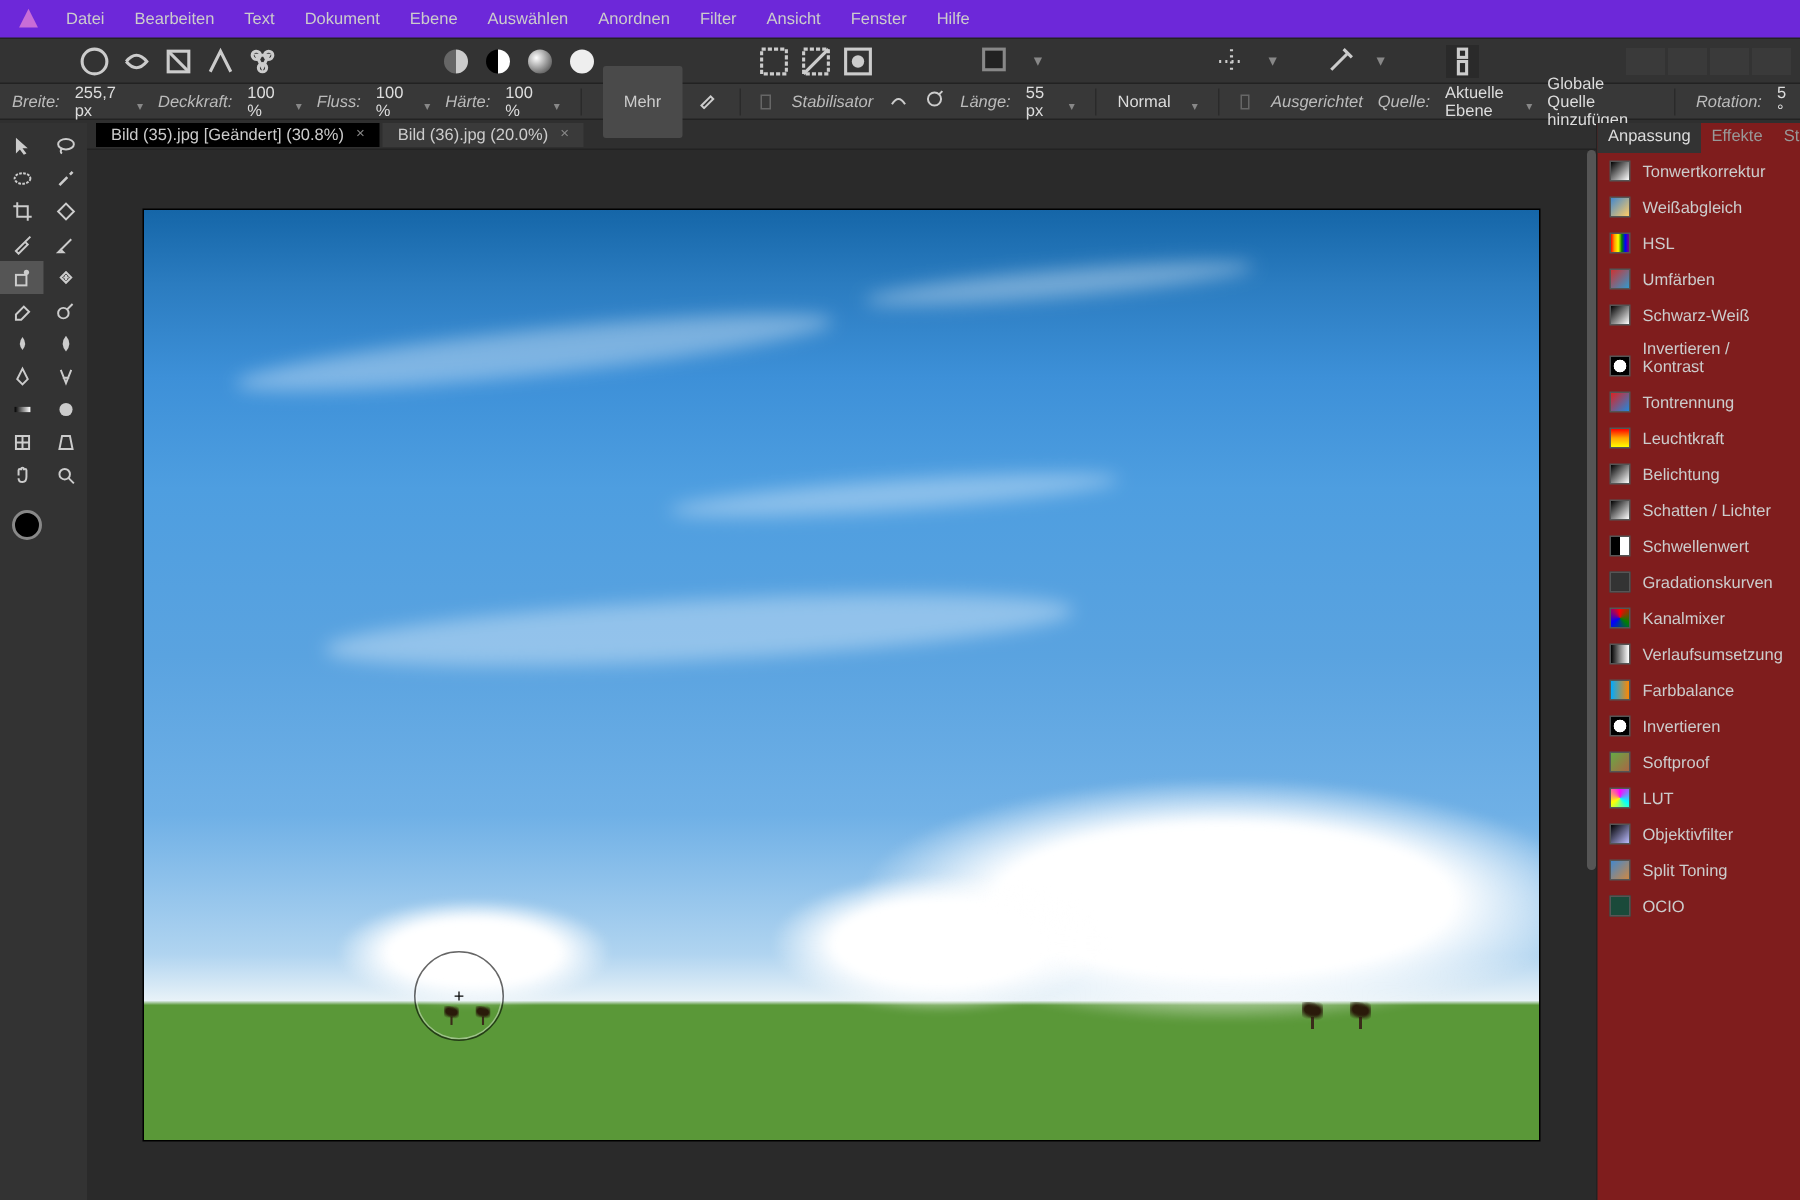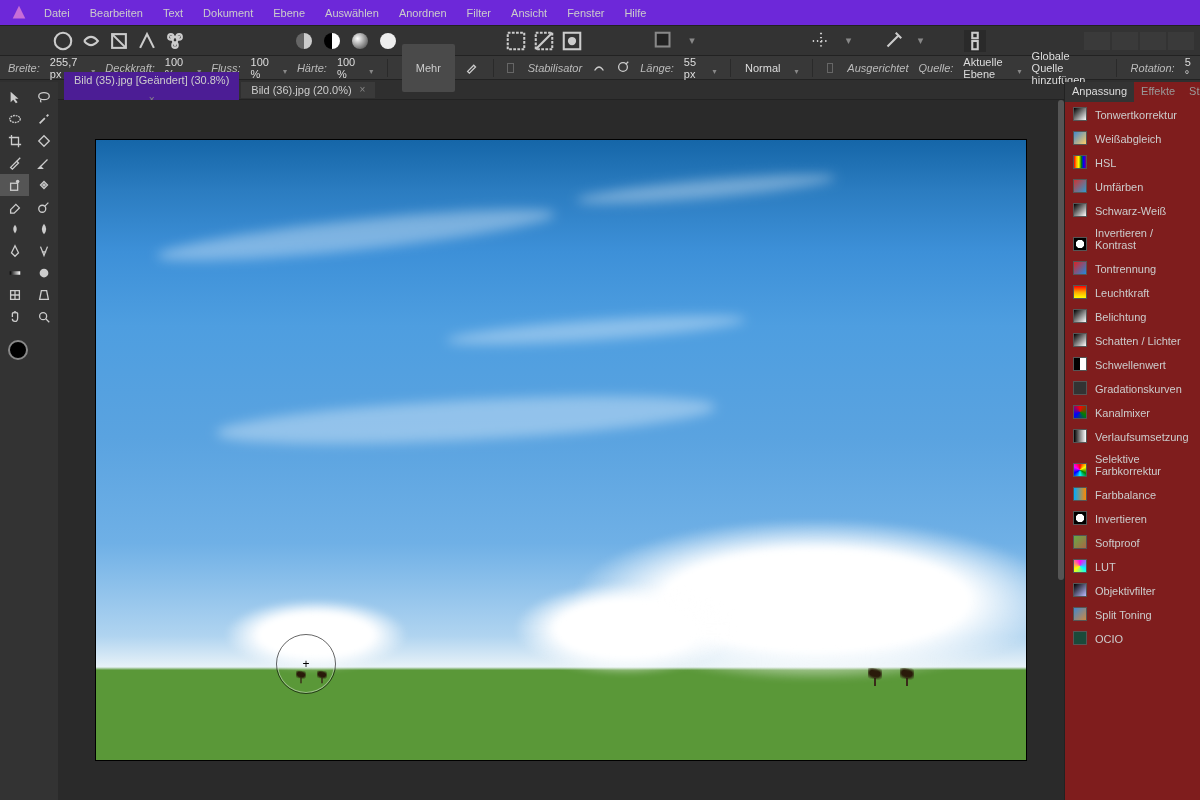--- a/index.html
+++ b/index.html
@@ -28,21 +28,21 @@
 .context .val { color:#ddd; }
 .context .drop { width:8px; height:8px; display:inline-block; }
 .context .drop::after { content:"▾"; font-size:8px; color:#888; margin-left:4px;}
 .sep { width:1px; height:18px; background:#2a2a2a; margin:0 4px;}
 .btn-more { background:#4a4a4a; padding:18px 14px; border-radius:2px; cursor:pointer;}
 .chk { width:10px; height:10px; border:1px solid #666; display:inline-block; margin-right:4px; vertical-align:middle;}
 
 
 .doctabs { height:20px; background:#2f2f2f; display:flex; align-items:center; padding-left:64px; gap:2px; border-bottom:1px solid #222; font-size:10.5px;}
 .doctabs .tab { padding:2px 10px; background:#3a3a3a; display:flex; align-items:center; gap:8px;}
-.doctabs .tab.active { background:#4c1d95;flex-direction:column; }
+.doctabs .tab.active { background:#000000; }
 .doctabs .tab .x { color:#888; cursor:pointer; font-size:10px;}
 .doctabs .spacer { flex:1; }
 .doctabs .panel-x { padding:0 8px; color:#aaa; cursor:pointer;}
 
 
 .toolbox { position:absolute; left:0; top:82px; width:58px; bottom:0; background:#333; display:flex; flex-direction:column; padding-top:4px;}
 .tool-row { display:flex; }
 .tool { width:29px; height:22px; display:flex; align-items:center; justify-content:center; cursor:pointer; }
 .tool.sel { background:#555; }
 .tool svg { width:14px; height:14px; }
@@ -513,24 +513,20 @@
       </div>
       <div class="adj">
         <div class="ic" style="background: conic-gradient(red, green, blue, red);"></div>
         <span>Kanalmixer</span>
       </div>
       <div class="adj">
         <div class="ic" style="background: linear-gradient(90deg, rgb(0, 0, 0), rgb(136, 136, 136), rgb(255, 255, 255));"></div>
         <span>Verlaufsumsetzung</span>
       </div>
       <div class="adj">
-        <div class="ic" style="background: conic-gradient(red, yellow, green, cyan, blue, magenta, red);"></div>
-        <span>Selektive Farbkorrektur</span>
-      </div>
-      <div class="adj">
         <div class="ic" style="background: linear-gradient(90deg, rgb(0, 170, 255), rgb(255, 136, 0));"></div>
         <span>Farbbalance</span>
       </div>
       <div class="adj">
         <div class="ic" style="background: radial-gradient(circle, rgb(255, 255, 255) 48%, rgb(0, 0, 0) 52%);"></div>
         <span>Invertieren</span>
       </div>
       <div class="adj">
         <div class="ic" style="background: linear-gradient(135deg, rgb(102, 170, 68), rgb(170, 102, 68));"></div>
         <span>Softproof</span>

